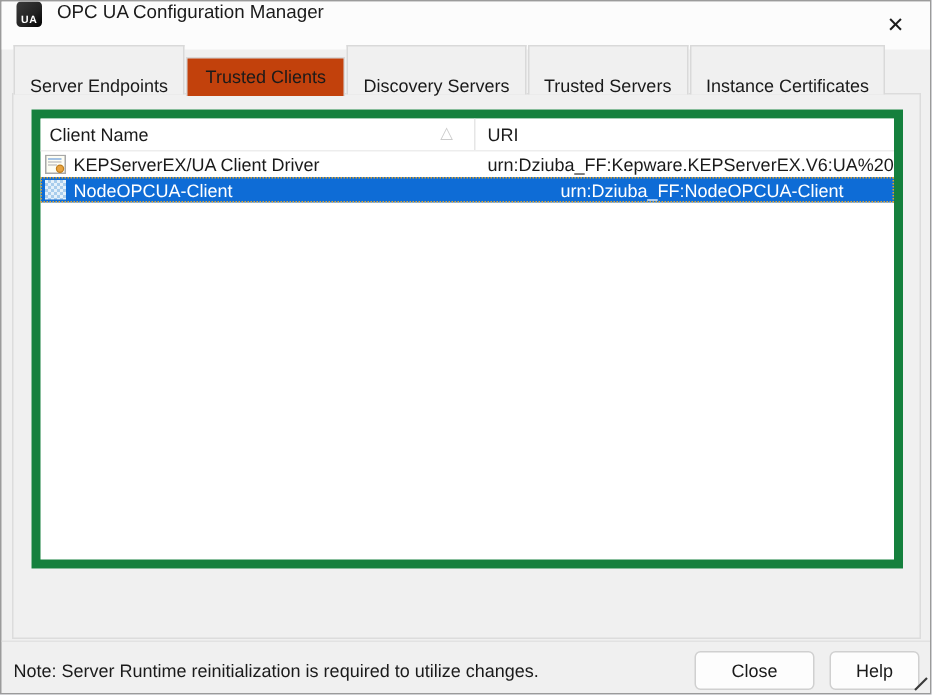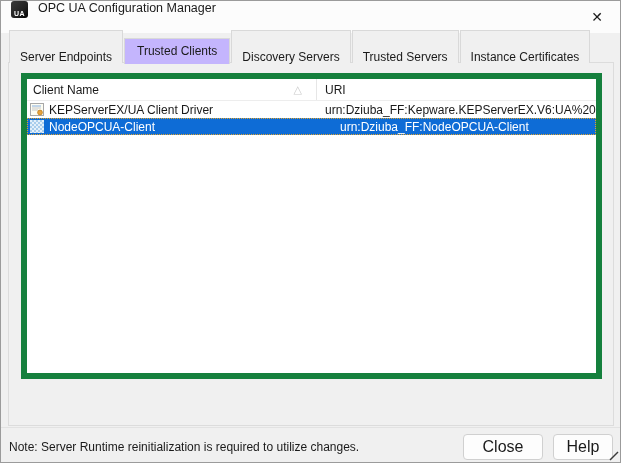--- a/index.html
+++ b/index.html
@@ -25,32 +25,32 @@
     font-family:inherit;
   }
   
   .tabstrip{position:absolute;top:32px;left:8px;right:8px;height:30px;display:flex;align-items:flex-end;z-index:3;}
   .tab{
     height:21px;line-height:20px;padding:16px 10px;background:#f0f0f0;
     border:1px solid #d9d9d9;border-bottom:none;white-space:nowrap;
   }
   .tab + .tab{margin-left:1px;}
   .tab.active{
-    height:26px;line-height:24px;background:#c4b5fd;padding:0 12px;position:relative;z-index:4;margin-bottom:-1px;
+    height:26px;line-height:24px;background:#c2410c;padding:0 12px;position:relative;z-index:4;margin-bottom:-1px;
   }
   
   .tabpage{position:absolute;left:7px;top:61px;width:606px;height:364px;border:1px solid #dcdcdc;background:#f0f0f0;z-index:1;}
   
   .listview{position:absolute;left:20px;top:72px;width:581px;height:306px;background:#fff;border:6px solid #15803d;z-index:2;overflow:hidden;}
   .lv-header{height:22px;display:flex;background:#fff;border-bottom:1px solid #ededed;}
   .lv-col-name{width:290px;flex:none;position:relative;padding-left:6px;line-height:22px;border-right:1px solid #e6e6e6;}
   .sort-glyph{position:absolute;right:14px;top:3px;color:#cccccc;font-size:11px;line-height:14px;}
   .sort-glyph::before{content:"\25B3";}
   .lv-col-uri{flex:1;padding-left:8px;line-height:22px;}
-  .lv-row{height:17px;display:flex;align-items:center;white-space:nowrap;}
+  .lv-row{height:17px;display:flex;align-items:center;white-space:nowrap;text-align:center;}
   .lv-row.selected{background:var(--sel,#0e6cd6);color:#fff;outline:1px dotted var(--focus-dot,#e0a42e);outline-offset:-1px;gap:15px;}
   .cell-name{width:290px;flex:none;display:flex;align-items:center;padding-left:3px;overflow:hidden;}
   .cell-uri{flex:1;padding-left:8px;overflow:hidden;text-overflow:clip;}
   .row-icon{width:14px;height:13px;margin-right:5px;flex:none;display:inline-block;}
   .icon-cert-checkered{
     background-image:conic-gradient(#a9cdec 90deg,#e4f0fa 90deg 180deg,#a9cdec 180deg 270deg,#e4f0fa 270deg);
     background-size:4px 4px;
   }
   
   .btn{
@@ -61,21 +61,21 @@
   #btn-import{left:25px;width:74px;}
   #btn-export{left:113px;width:75px;}
   #btn-remove{left:205px;width:73px;}
   #btn-reject{left:297px;width:81px;}
   #btn-view-certificate{left:463px;width:137px;}
   
   .footer-divider{position:absolute;left:0;right:0;top:426px;height:1px;background:#e2e2e2;}
   .note-text{position:absolute;left:8px;top:439px;}
   .btn-footer{
     position:absolute;top:433px;height:26px;background:#fdfdfd;border:1px solid #d0d0d0;border-radius:4px;
-    font-family:inherit;font-size:16px;color:#1a1a1a;padding:0;cursor:default;
+    font-family:inherit;font-size:12px;color:#1a1a1a;padding:0;cursor:default;
   }
   #btn-close{left:462px;width:80px;}
   #btn-help{left:552px;width:60px;}
   .size-grip{position:absolute;right:1px;bottom:1px;width:10px;height:10px;}
   u{text-underline-offset:2px;}
 </style>
 </head>
 <body>
 
 <div class="window">

